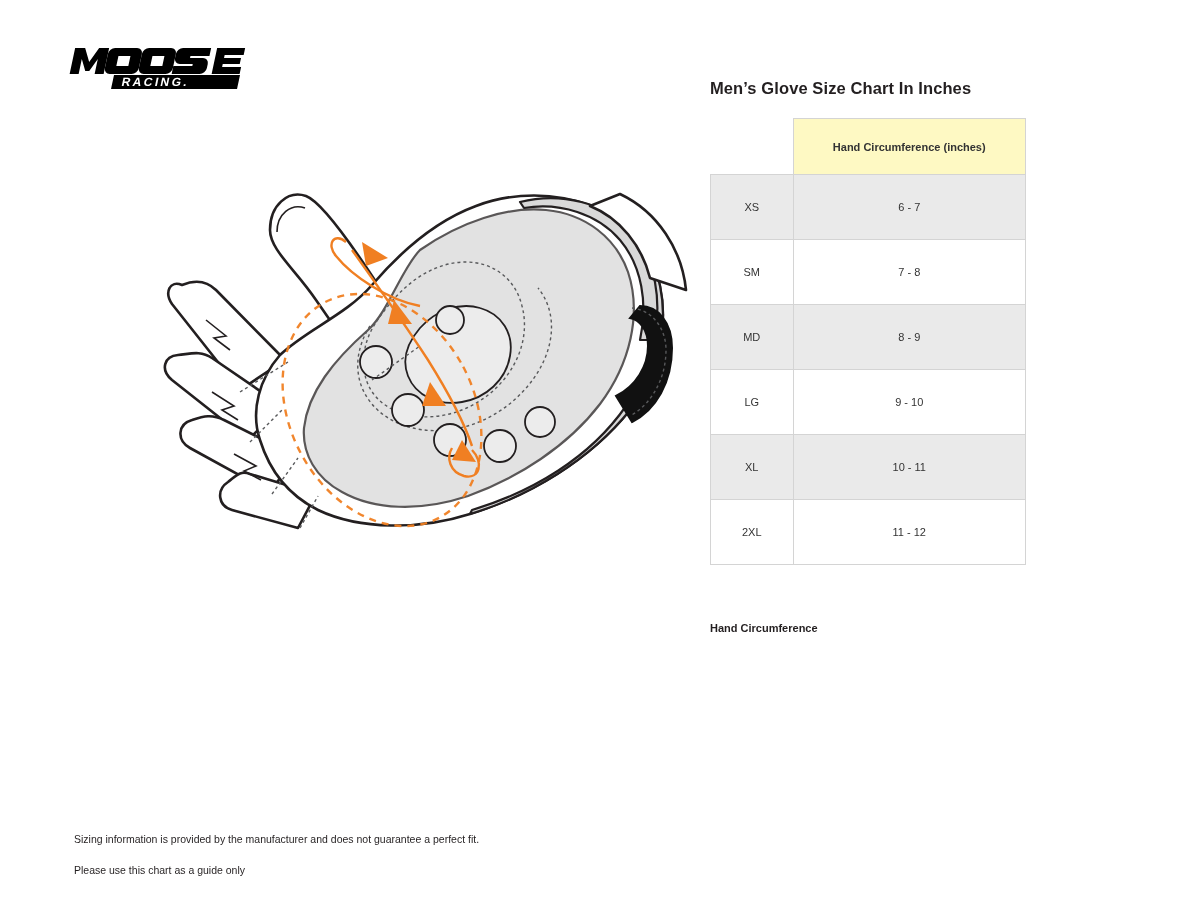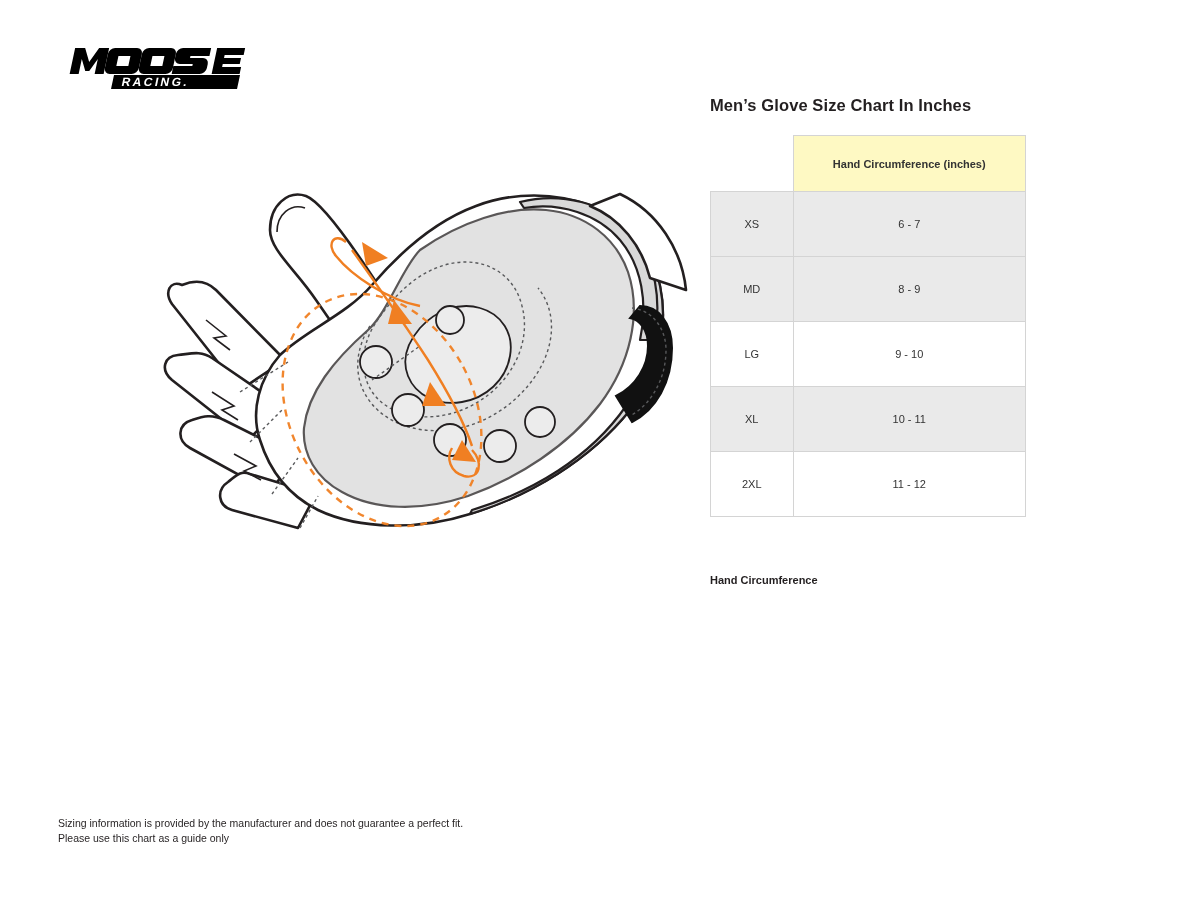--- a/index.html
+++ b/index.html
@@ -33,21 +33,21 @@
     top: 110px;
     width: 580px;
     height: 430px;
   }
   .glove-illustration svg { display: block; }
 
   
   .right-col {
     position: absolute;
     left: 710px;
-    top: 96px;
+    top: 79px;
     width: 430px;
   }
   .chart-title {
     font-size: 16.5px;
     font-weight: bold;
     letter-spacing: 0.1px;
     margin: 0 0 20px 0;
     color: #231f20;
   }
 
@@ -106,21 +106,21 @@
 
   
   .disclaimer {
     position: absolute;
     left: 58px;
     top: 816px;
     font-size: 10.5px;
     line-height: 1.45;
     color: #231f20;
   }
-  .disclaimer p { margin: 0; }
+  .disclaimer p { margin: 16px; }
 </style>
 </head>
 <body>
 
 <div class="logo">
   <svg width="190" height="52" viewBox="0 0 190 52" xmlns="http://www.w3.org/2000/svg" aria-label="Moose Racing logo">
     <g fill="#000000">
 
       <g transform="skewX(-12)">
 
@@ -234,20 +234,24 @@
       <tr>
         <th class="corner"></th>
         <th class="header-cell">Hand Circumference (inches)</th>
       </tr>
     </thead>
     <tbody>
       <tr class="row-shaded">
         <td class="size-label">XS</td>
         <td>6 - 7</td>
       </tr>
+      <tr class="row-plain">
+        <td class="size-label">SM</td>
+        <td>7 - 8</td>
+      </tr>
       <tr class="row-shaded">
         <td class="size-label">MD</td>
         <td>8 - 9</td>
       </tr>
       <tr class="row-plain">
         <td class="size-label">LG</td>
         <td>9 - 10</td>
       </tr>
       <tr class="row-shaded">
         <td class="size-label">XL</td>

